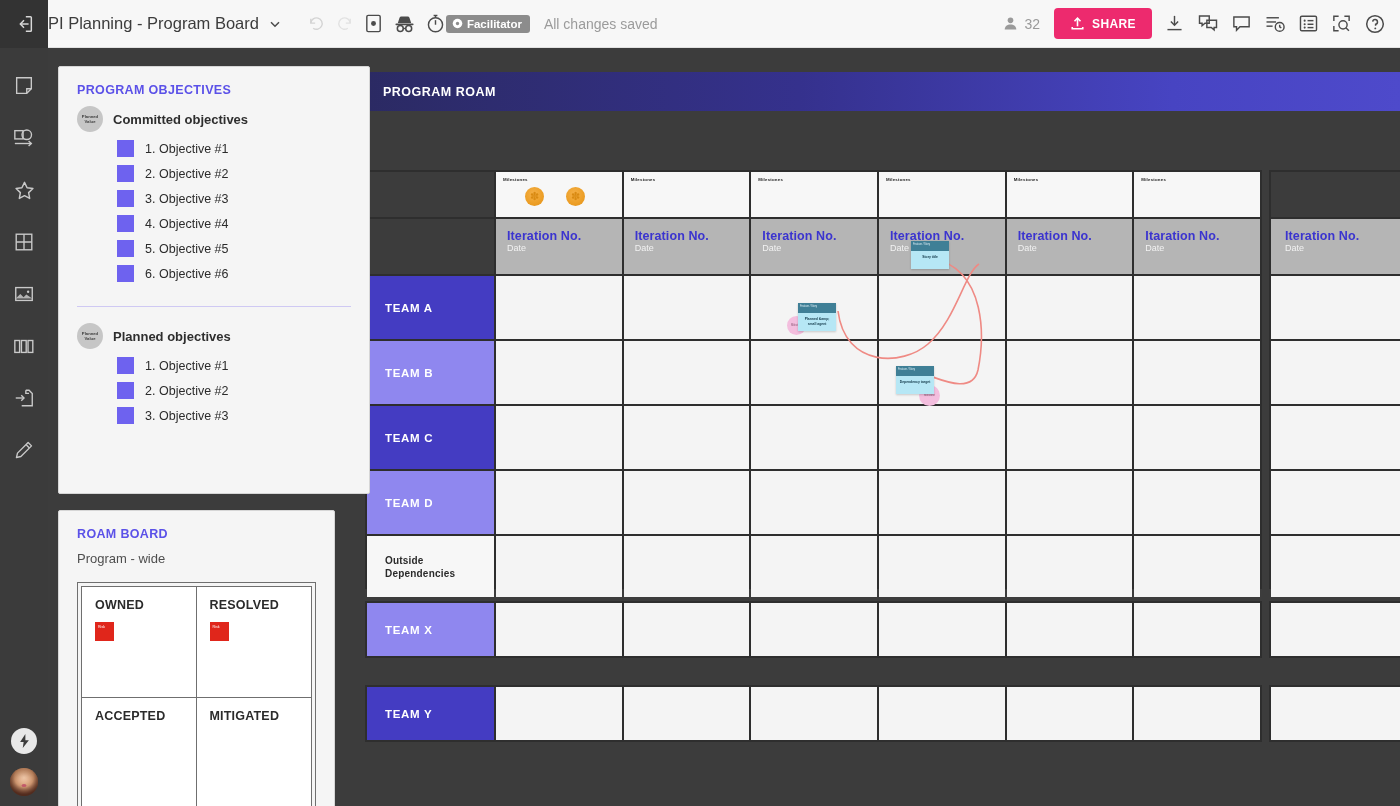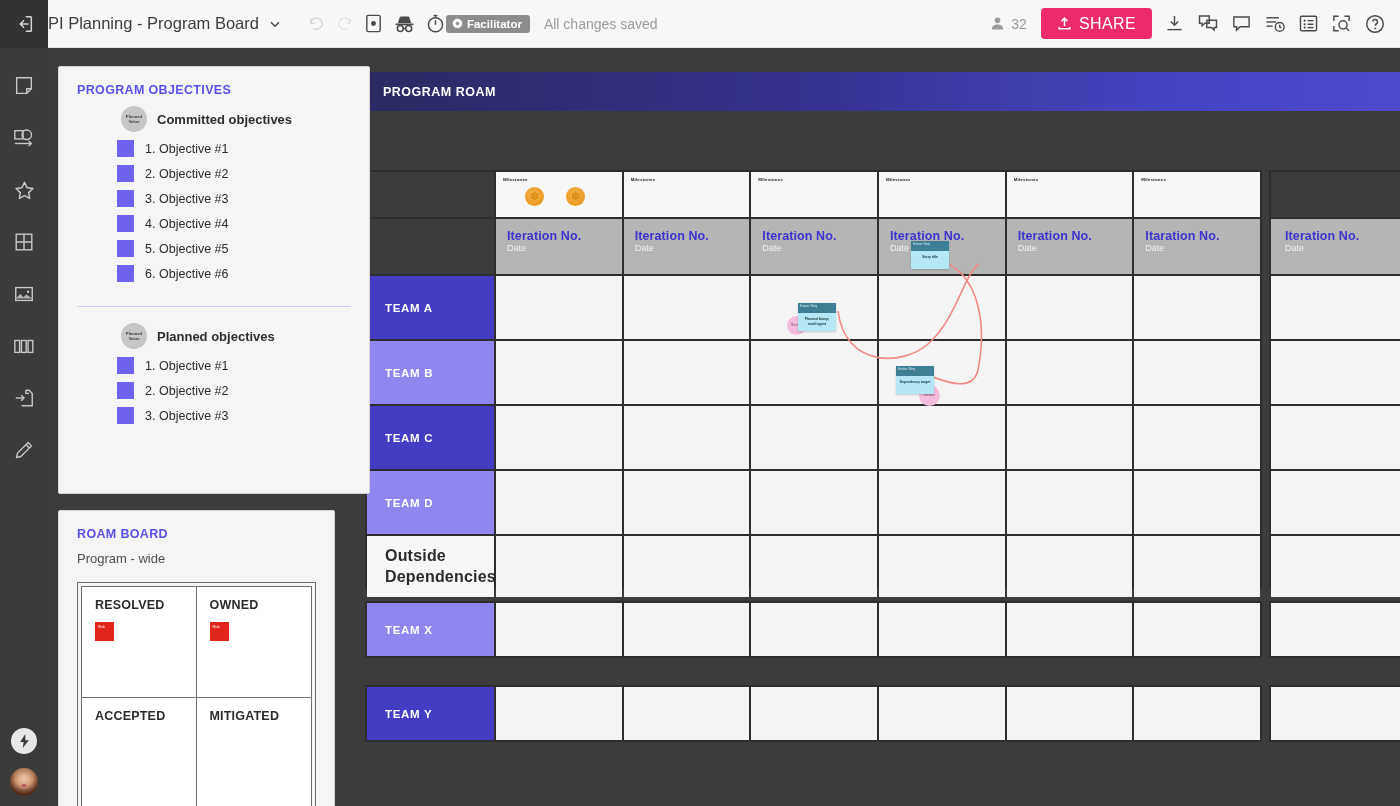--- a/index.html
+++ b/index.html
@@ -83,21 +83,21 @@
   }
   .saved {
     margin-left: 14px; color: #9b9b9b; font-size: 14px; white-space: nowrap;
   }
   .tb-right {
     margin-left: auto; display: flex; align-items: center; padding-right: 14px;
   }
   .viewers { display: flex; align-items: center; gap: 6px; color: #9a9a9a; font-size: 14px; margin-right: 14px;}
   .share-btn {
     background: #ed2a6e; color: #fff;
-    font-size: 16px; font-weight: 400; letter-spacing: .4px;
+    font-size: 12px; font-weight: 700; letter-spacing: .4px;
     border: none; border-radius: 4px;
     height: 31px; padding: 0 16px;
     display: flex; align-items: center; gap: 7px;
     cursor: pointer;
   }
   .tb-right .tb-ic { margin-left: 12px; }
 
   
   .panel {
     position: absolute;
@@ -109,21 +109,20 @@
   #roam-panel { left: 58px; top: 510px; width: 277px; height: 300px; }
 
   .panel-title {
     color: #5b51e8; font-size: 12.5px; font-weight: 700;
     letter-spacing: .35px;
     padding: 16px 0 0 18px;
   }
   .obj-group-hdr {
     display: flex; align-items: center; gap: 10px;
     padding: 9px 0 0 18px;
-    margin-left: 44px;
   }
   .pv-badge {
     width: 26px; height: 26px; border-radius: 50%;
     background: #c6c6c6; color: #3b3b3b;
     display: flex; flex-direction: column; align-items: center; justify-content: center;
     font-size: 4.2px; font-weight: 700; line-height: 1.25; text-align: center;
     flex: 0 0 auto;
   }
   .obj-group-label { font-size: 13px; font-weight: 700; color: #2e2e2e; }
   .obj-row {
@@ -209,21 +208,21 @@
   .it-title { color: #3b34cf; font-size: 12.5px; font-weight: 700; letter-spacing: .1px; }
   .it-date { color: #f2f2f2; font-size: 9px; margin-top: 0; }
   .team-cell {
     display: flex; align-items: center; padding-left: 18px;
     color: #fff; font-size: 11.5px; font-weight: 700; letter-spacing: .7px;
   }
   .team-a, .team-c { background: #443cc2; }
   .team-b, .team-d { background: #8f87ef; }
   .team-out {
     background: #f7f7f7; color: #2b2b2b;
-    font-size: 16px; font-weight: 700; letter-spacing: .2px;
+    font-size: 10px; font-weight: 700; letter-spacing: .2px;
     display: flex; align-items: center; padding-left: 18px; line-height: 1.3;
   }
 
   
   .grid-side {
     position: absolute; left: 1221px; top: 122px;
     width: 192px; height: 419px;
     border: 2px solid #2e2e2e; background: #2e2e2e;
     display: grid; grid-template-columns: 1fr;
     grid-template-rows: 45px 55px 63px 63px 63px 63px 61px;
@@ -696,28 +695,28 @@
       </div>
   </div>
 </div>
 
 <div class="panel" id="roam-panel">
   <div class="panel-title">ROAM BOARD</div>
   <div class="roam-sub">Program - wide</div>
   <div class="roam-grid">
     <div class="roam-inner">
       <div class="roam-cell">
+        <div class="roam-cell-label">OWNED</div>
+        <div class="roam-note">Risk</div>
+      </div>
+      <div class="roam-cell">
         <div class="roam-cell-label">RESOLVED</div>
         <div class="roam-note">Risk</div>
       </div>
       <div class="roam-cell">
-        <div class="roam-cell-label">OWNED</div>
-        <div class="roam-note">Risk</div>
-      </div>
-      <div class="roam-cell">
         <div class="roam-cell-label">ACCEPTED</div>
       </div>
       <div class="roam-cell">
         <div class="roam-cell-label">MITIGATED</div>
       </div>
     </div>
   </div>
 </div>
 
 </body></html>

